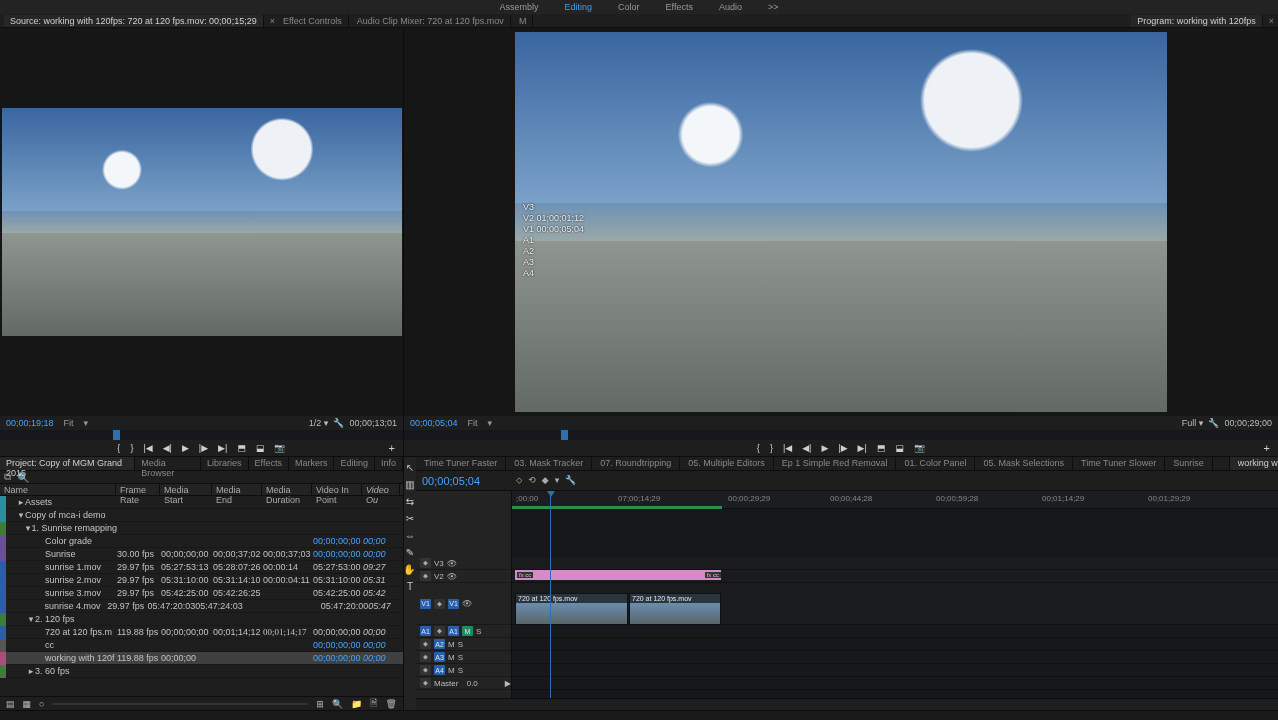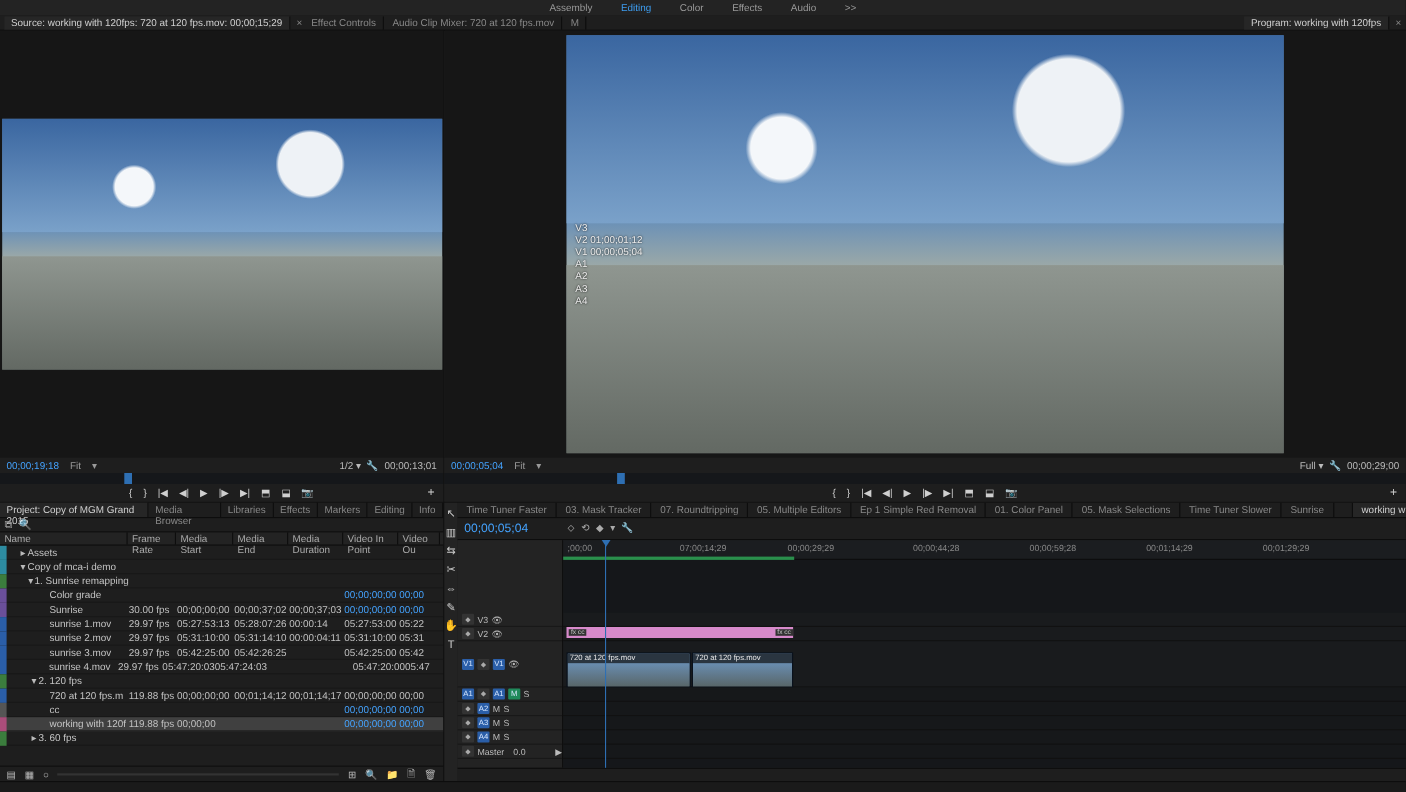--- a/index.html
+++ b/index.html
@@ -53,21 +53,21 @@
 .proj-header .count { margin-left: auto; }
 .bin-icon { width: 10px; height: 8px; background: #6a6a6a; display: inline-block; border-radius: 1px; }
 .proj-cols { height: 13px; border-top: 1px solid #0d0d0d; border-bottom: 1px solid #0d0d0d; display: flex; font-size: 9px; color: #aaa; background: #232323; }
 .proj-cols span { padding: 1px 4px; border-right: 1px solid #0d0d0d; }
 .col-name { width: 116px; }
 .col-fr { width: 44px; }
 .col-ms { width: 52px; }
 .col-me { width: 50px; }
 .col-md { width: 50px; }
 .col-vi { width: 50px; }
-.col-vo { width: 38px; }
+.col-vo { width: 38px; font-style: italic; }
 .proj-body { flex: 1; overflow: hidden; }
 .row { height: 13px; display: flex; align-items: center; font-size: 9px; color: #c4c4c4; border-bottom: 1px solid #181818; }
 .row .tag { width: 6px; height: 13px; margin-right: 1px; }
 .tag-cyan { background: #2d8ca1; } .tag-green { background: #3b7d3d; } .tag-purple { background: #6a4f9a; } .tag-blue { background: #2a5ea8; } .tag-grey { background: #555; } .tag-pink { background: #aa4d7a; }
 .row .tree { display: flex; align-items: center; width: 110px; overflow: hidden; white-space: nowrap; }
 .row .tree .tw { color: #bbb; width: 8px; text-align: center; }
 .row .tree .pad { display: inline-block; }
 .row .cell { color: #c0c0c0; }
 .row .cell.link { color: #44a3ff; }
 .proj-toolbar { height: 14px; border-top: 1px solid #0d0d0d; display: flex; align-items: center; gap: 8px; padding: 0 6px; font-size: 9px; color: #bbb; }
@@ -319,21 +319,21 @@
             <span class="tree">
               <span class="pad" style="width: 30px;"></span>
               <span class="tw"></span>
               <span>sunrise 1.mov</span>
             </span>
             <span class="cell col-fr" style="width: 44px;">29.97 fps</span>
             <span class="cell col-ms" style="width: 52px;">05:27:53:13</span>
             <span class="cell col-me" style="width: 50px;">05:28:07:26</span>
             <span class="cell col-md" style="width: 50px;">00:00:14</span>
             <span class="cell col-vi" style="width: 50px;">05:27:53:00</span>
-            <span class="cell col-vo" style="width: 38px;">05:22</span>
+            <span class="cell col-vo" style="width: 38px;">09:27</span>
           </div>
           <div class="row">
             <span class="tag tag-blue"></span>
             <span class="tree">
               <span class="pad" style="width: 30px;"></span>
               <span class="tw"></span>
               <span>sunrise 2.mov</span>
             </span>
             <span class="cell col-fr" style="width: 44px;">29.97 fps</span>
             <span class="cell col-ms" style="width: 52px;">05:31:10:00</span>
@@ -387,21 +387,21 @@
           <div class="row">
             <span class="tag tag-blue"></span>
             <span class="tree">
               <span class="pad" style="width: 30px;"></span>
               <span class="tw"></span>
               <span>720 at 120 fps.m</span>
             </span>
             <span class="cell col-fr" style="width: 44px;">119.88 fps</span>
             <span class="cell col-ms" style="width: 52px;">00;00;00;00</span>
             <span class="cell col-me" style="width: 50px;">00;01;14;12</span>
-            <span class="cell col-md" style="width: 50px;">00;01;14;17</span>
+            <span class="cell col-md" style="width: 50px; font-family: Liberation Serif, serif;">00;01;14;17</span>
             <span class="cell col-vi" style="width: 50px;">00;00;00;00</span>
             <span class="cell col-vo" style="width: 38px;">00;00</span>
           </div>
           <div class="row">
             <span class="tag tag-grey"></span>
             <span class="tree">
               <span class="pad" style="width: 30px;"></span>
               <span class="tw"></span>
               <span>cc</span>
             </span>
@@ -534,21 +534,21 @@
               <span class="th-btn">A4</span>
               <span>M</span>
               <span>S</span>
             </div>
           <div class="th-row"><span class="th-btn dark">⬥</span><span>Master</span>&nbsp;<span>0.0</span><span style="margin-left:auto">▶</span></div>
         </div>
         <div class="track-area">
           <div class="ruler">
             <span class="tick" style="left:4px">;00;00</span>
             <span class="tick" style="left:106px">07;00;14;29</span>
-            <span class="tick" style="left:204px">00;00;29;29</span>
+            <span class="tick" style="left:216px">00;00;29;29</span>
             <span class="tick" style="left:318px">00;00;44;28</span>
             <span class="tick" style="left:424px">00;00;59;28</span>
             <span class="tick" style="left:530px">00;01;14;29</span>
             <span class="tick" style="left:636px">00;01;29;29</span>
             <div class="work"></div>
           </div>
           <div class="playhead-line"></div>
           <div class="tracks">
             <div style="height:48px"></div>
             <div class="vtrack"></div>

